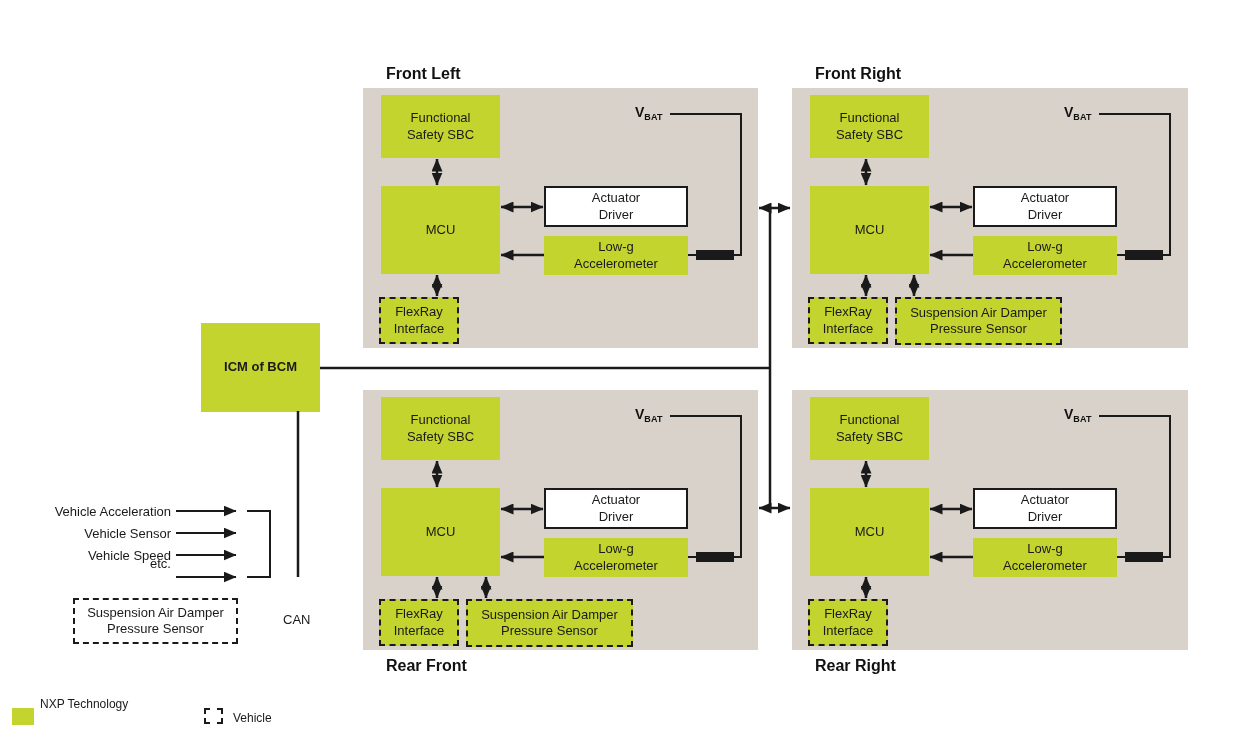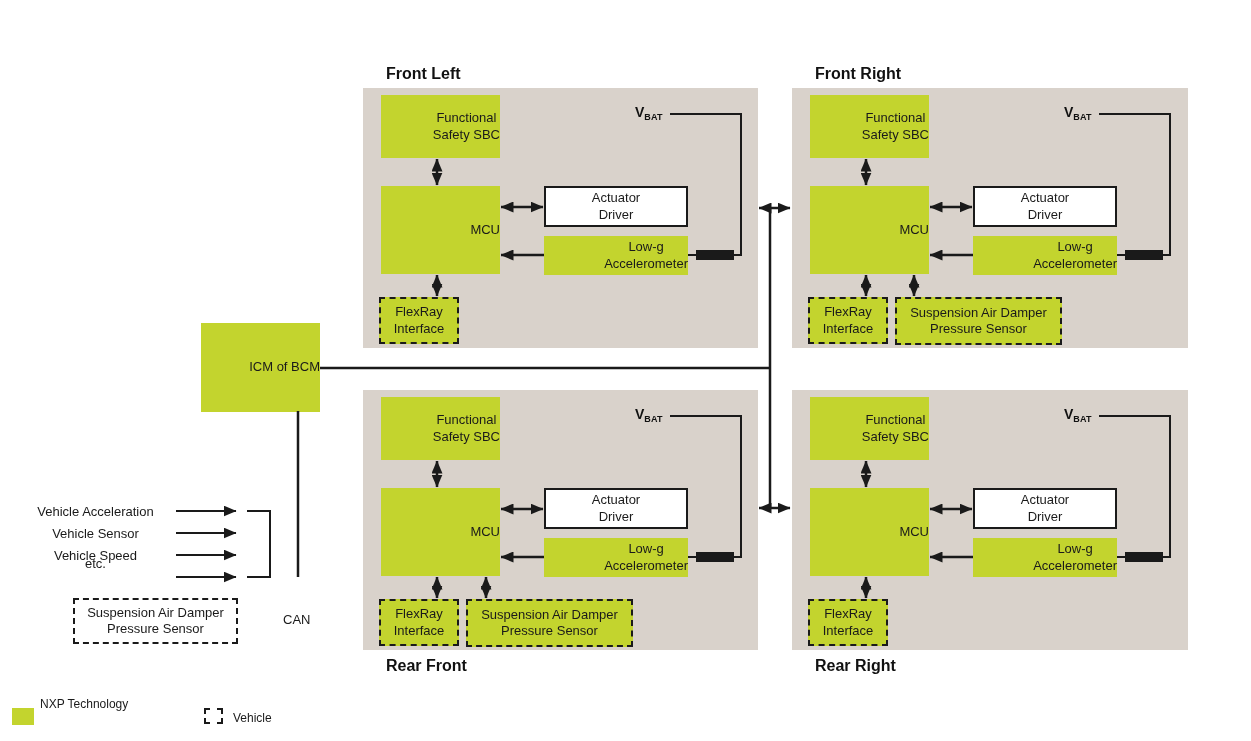--- a/index.html
+++ b/index.html
@@ -6,28 +6,28 @@
   #stage{
     position:relative;width:1251px;height:741px;background:#ffffff;
     font-family:"Liberation Sans","DejaVu Sans",sans-serif;color:#1a1a1a;overflow:hidden;
   }
   .panel{position:absolute;background:#d9d2cb;}
   .box{
     position:absolute;display:flex;align-items:center;justify-content:center;
     text-align:center;font-size:13px;line-height:1.25;color:#1a1a1a;
     white-space:pre-line;box-sizing:border-box;
   }
-  .green{background:#c3d42e;justify-content:flex-end;}
+  .green{background:#c3d42e;}
   .whitebox{background:#ffffff;border:2px solid #1a1a1a;}
   .dashed-green{background:#c3d42e;border:2px dashed #1a1a1a;}
   .dashed-white{background:#ffffff;border:2px dashed #1a1a1a;}
   .mod-title{position:absolute;font-size:16px;font-weight:bold;color:#111111;margin-left:21px;}
   .vbat{position:absolute;font-size:14px;font-weight:bold;color:#111111;}
   .vbat .sub{font-size:9px;font-weight:bold;vertical-align:-3px;letter-spacing:0.2px;}
-  .input-row{position:absolute;left:20px;width:151px;text-align:center;font-size:13px;color:#1a1a1a;}
+  .input-row{position:absolute;left:20px;width:151px;text-align:right;font-size:13px;color:#1a1a1a;}
   .small-label{position:absolute;font-size:13px;color:#1a1a1a;}
   .legend-label{position:absolute;font-size:12px;color:#1a1a1a;}
   .legend-swatch{position:absolute;box-sizing:border-box;}
   svg.wires{position:absolute;left:0;top:0;pointer-events:none;}
 </style>
 </head>
 <body>
 
 <div id="stage">
 
@@ -111,21 +111,21 @@
     <div class="box green" style="left:181px;top:148px;width:144px;height:39px;">
       <span>Low-g
 Accelerometer</span></div>
     <div class="box dashed-green" style="left:16px;top:209px;width:80px;height:47px;">
       <span>FlexRay
 Interface</span></div>
     <div class="vbat" style="left:272px;top:16px;">
       <span>V</span><span class="sub">BAT</span></div>
   </div>
 
-  <div class="box green" style="left:201px;top:323px;width:119px;height:89px;">
+  <div class="box green" style="left:201px;top:323px;width:119px;height:89px;font-weight:bold;">
     <span>ICM of BCM</span></div>
 
   <div class="input-row" style="top:504px;">Vehicle Acceleration</div>
   <div class="input-row" style="top:526px;">Vehicle Sensor</div>
   <div class="input-row" style="top:548px;">Vehicle Speed</div>
   <div class="input-row" style="top:556px;">etc.</div>
 
   <div class="small-label" style="left:283px;top:612px;">CAN</div>
 
   <div class="box dashed-white" style="left:73px;top:598px;width:165px;height:46px;">

